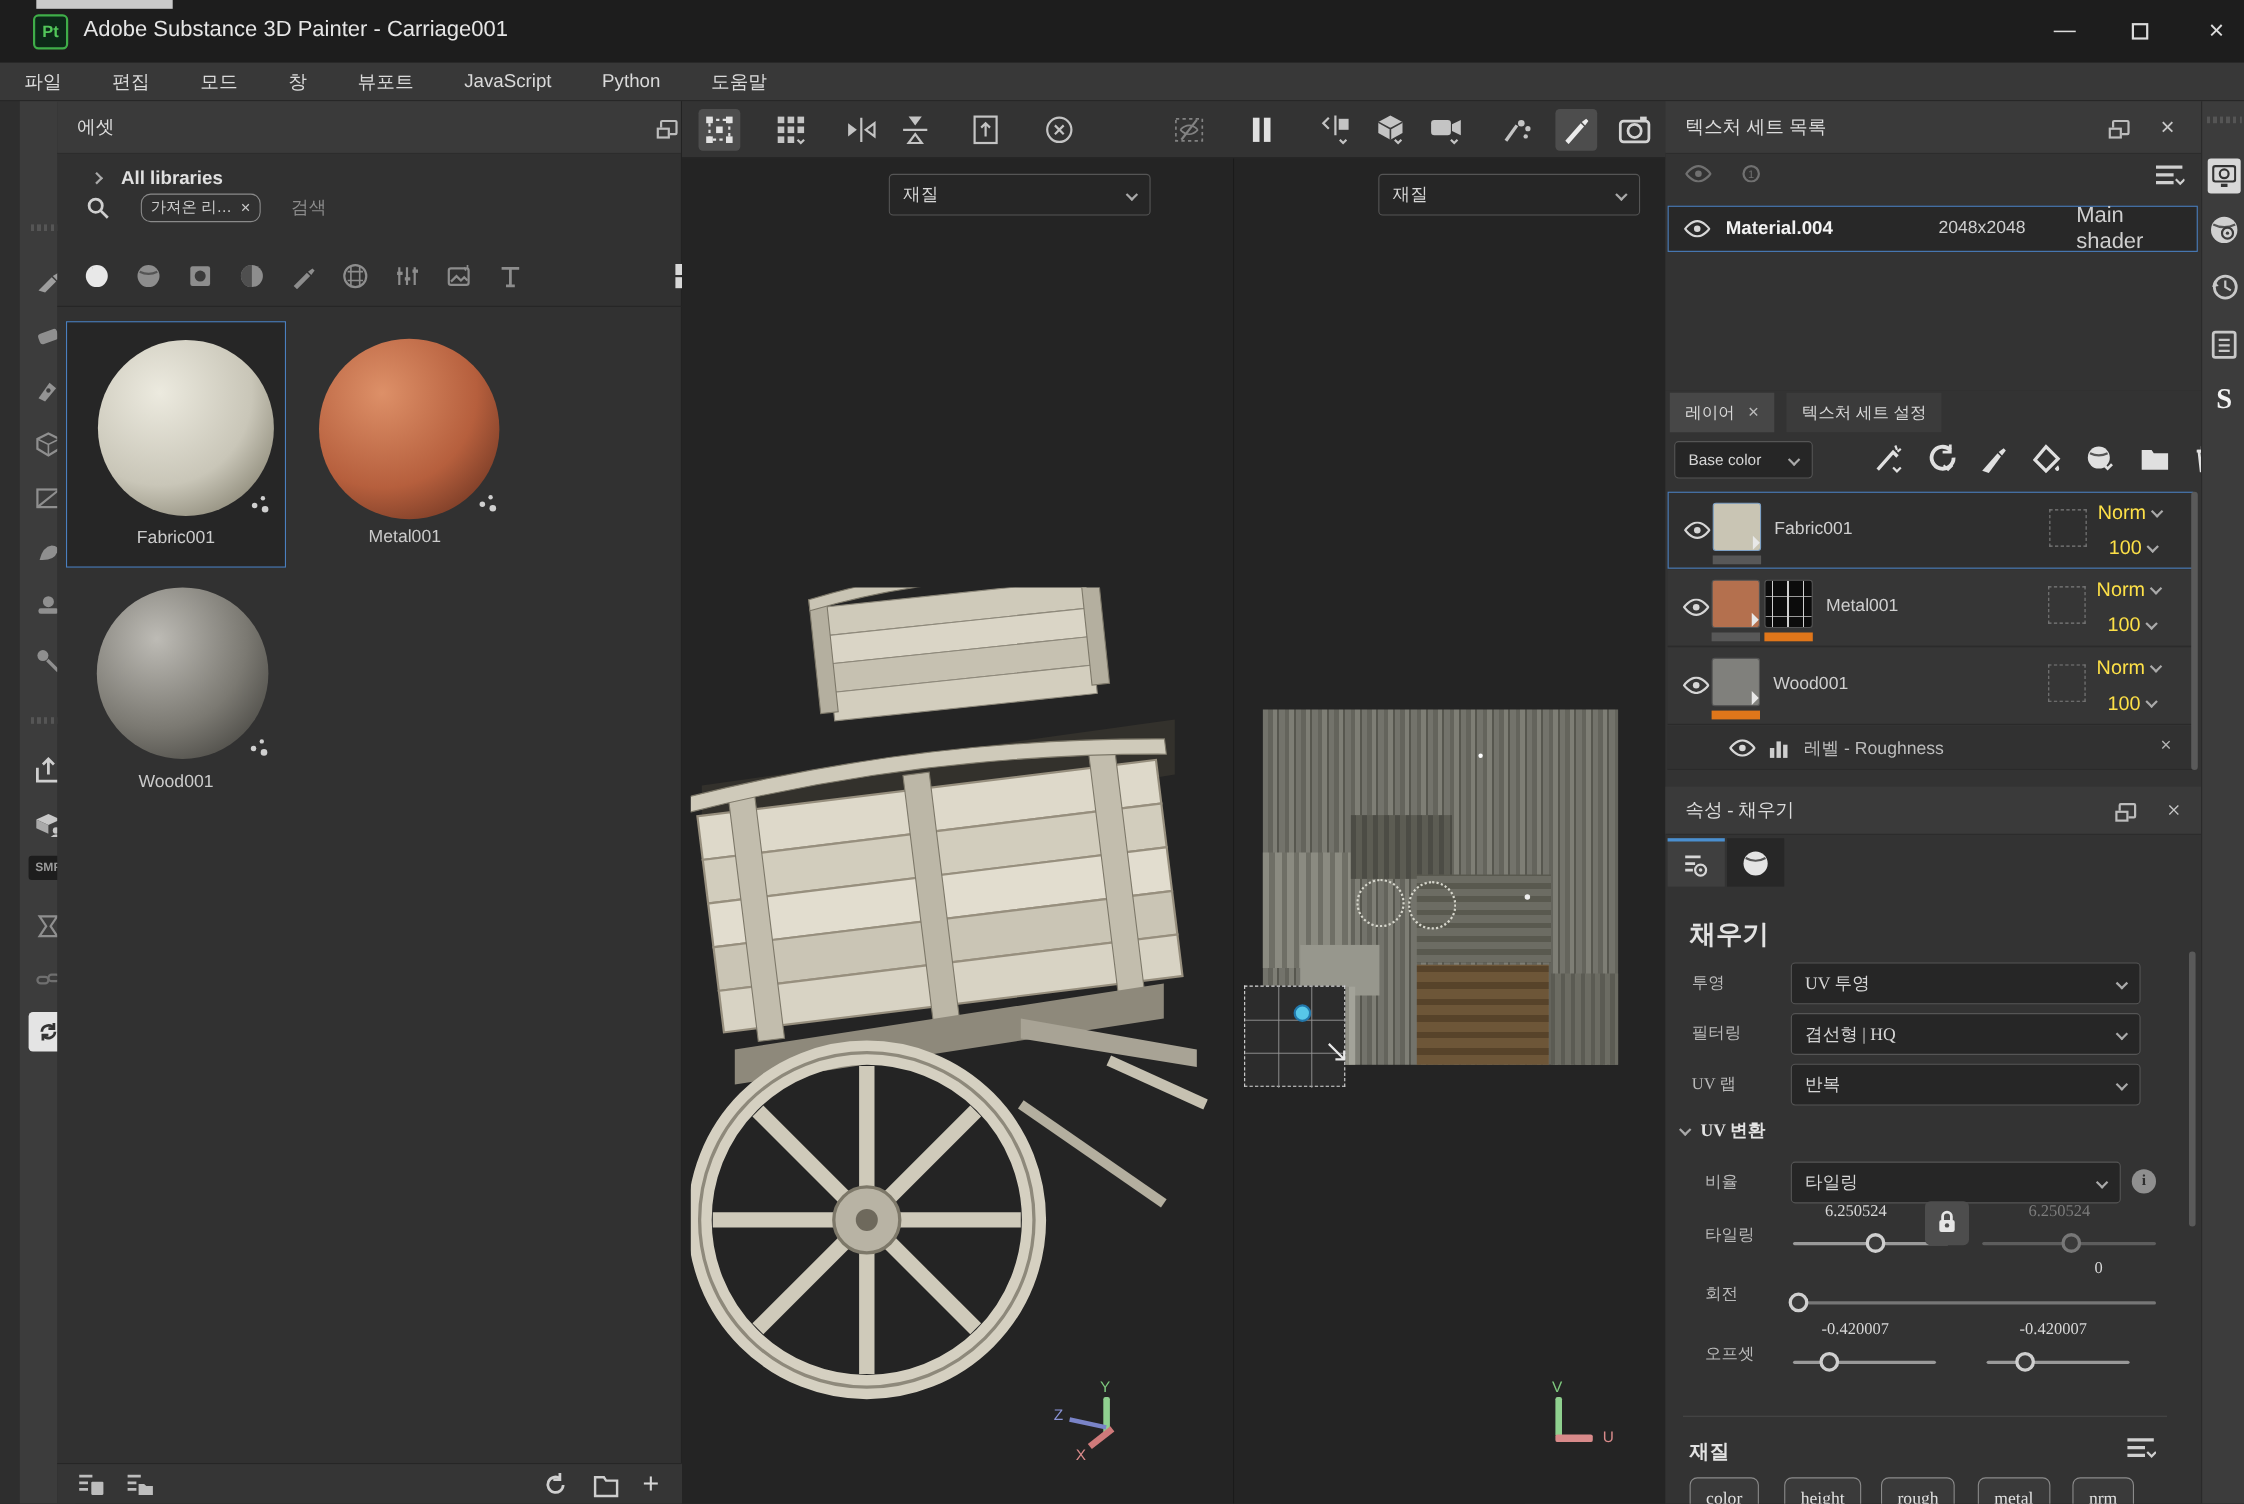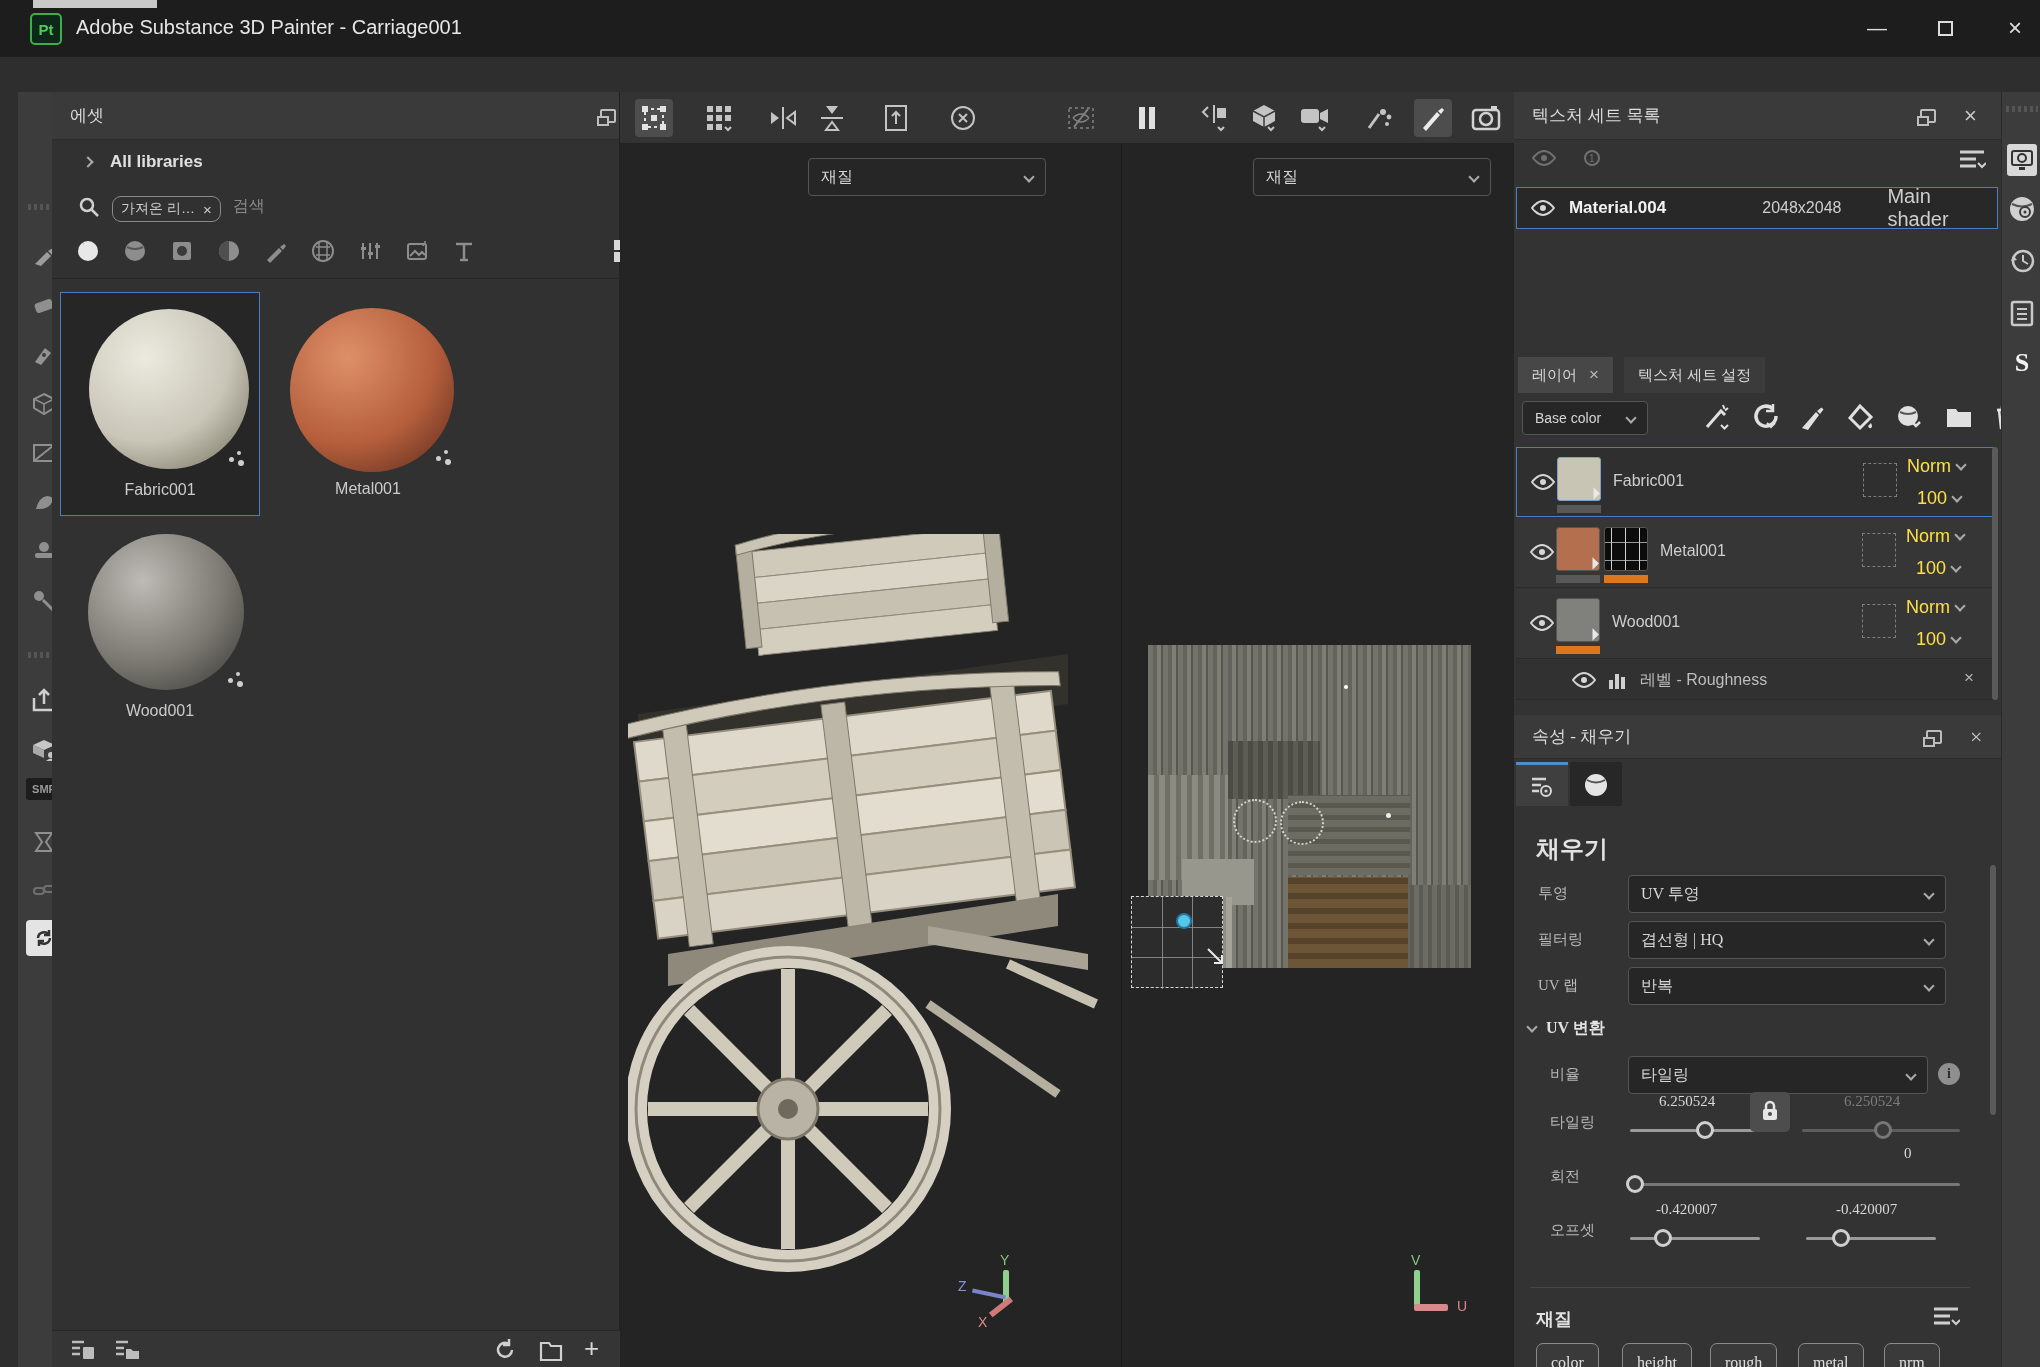--- a/index.html
+++ b/index.html
@@ -106,20 +106,30 @@
     <div class="abs" style="left:33px;top:0;width:124px;height:8px;background:#c9c9c9"></div>
     <div class="abs pt-badge">Pt</div>
     <div class="abs win-title">Adobe Substance 3D Painter - Carriage001</div>
     <div class="abs winbtn" style="left:1862px">—</div>
     <div class="abs winbtn" style="left:1930px">
       <span style="width:15px;height:15px;border:2px solid #dcdcdc;display:inline-block"></span>
     </div>
     <div class="abs winbtn" style="left:2000px;font-size:24px">×</div>
   </div>
 
+  <div class="abs menubar">
+    <span>파일</span>
+    <span>편집</span>
+    <span>모드</span>
+    <span>창</span>
+    <span>뷰포트</span>
+    <span>JavaScript</span>
+    <span>Python</span>
+    <span>도움말</span>
+  </div>
 
   <div class="abs ltool">
     <div class="handle" style="top:112px"></div>
     <div class="ico" style="top:145px">
       <svg width="26" height="26">
           <path d="M4 22 L16 10 l4 4 L10 24 z" fill="#9d9d9d"></path>
           <path d="M17 9 l4 4 3-5-2-2z" fill="#9d9d9d"></path>
         </svg>
     </div>
     <div class="ico" style="top:195px">
@@ -200,21 +210,21 @@
   <div class="abs assets">
     <div class="panel-h">
       <span style="margin-left:18px">에셋</span>
       <div class="float-ico" style="position:absolute;left:548px"></div>
       <div class="x-ico" style="position:absolute;left:592px">×</div>
     </div>
     <div class="abs" style="left:26px;top:60px;display:flex;align-items:center;gap:18px">
       <span class="chv" style="transform:rotate(-45deg)"></span>
       <span style="font-size:17px;font-weight:bold;color:#e0e0e0">All libraries</span>
     </div>
-    <div class="abs" style="left:26px;top:104px;display:flex;gap:12px">
+    <div class="abs" style="left:26px;top:84px;display:flex;align-items:center;gap:28px">
       <svg width="22" height="22">
           <circle cx="9" cy="9" r="6" fill="none" stroke="#d0d0d0" stroke-width="2.5"></circle>
           <path d="M13.5 13.5 L20 20" stroke="#d0d0d0" stroke-width="2.5"></path>
         </svg>
       <span class="tag">
         <span>가져온 리…</span>
         <span style="font-size:15px">×</span>
       </span>
       <span style="color:#8b8b8b;font-size:16px">검색</span>
     </div>

